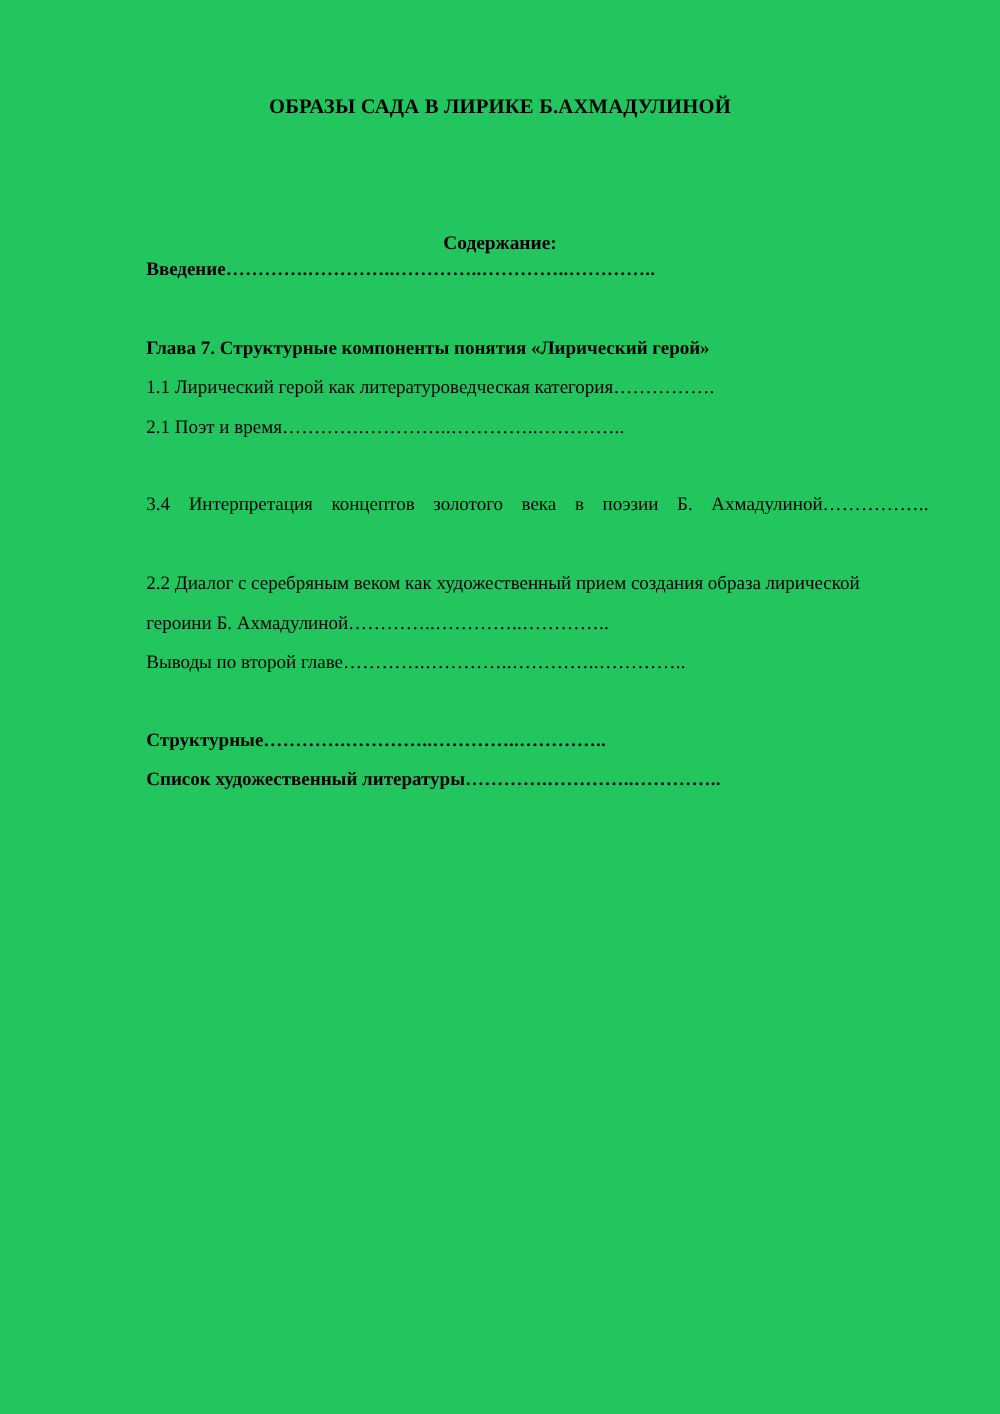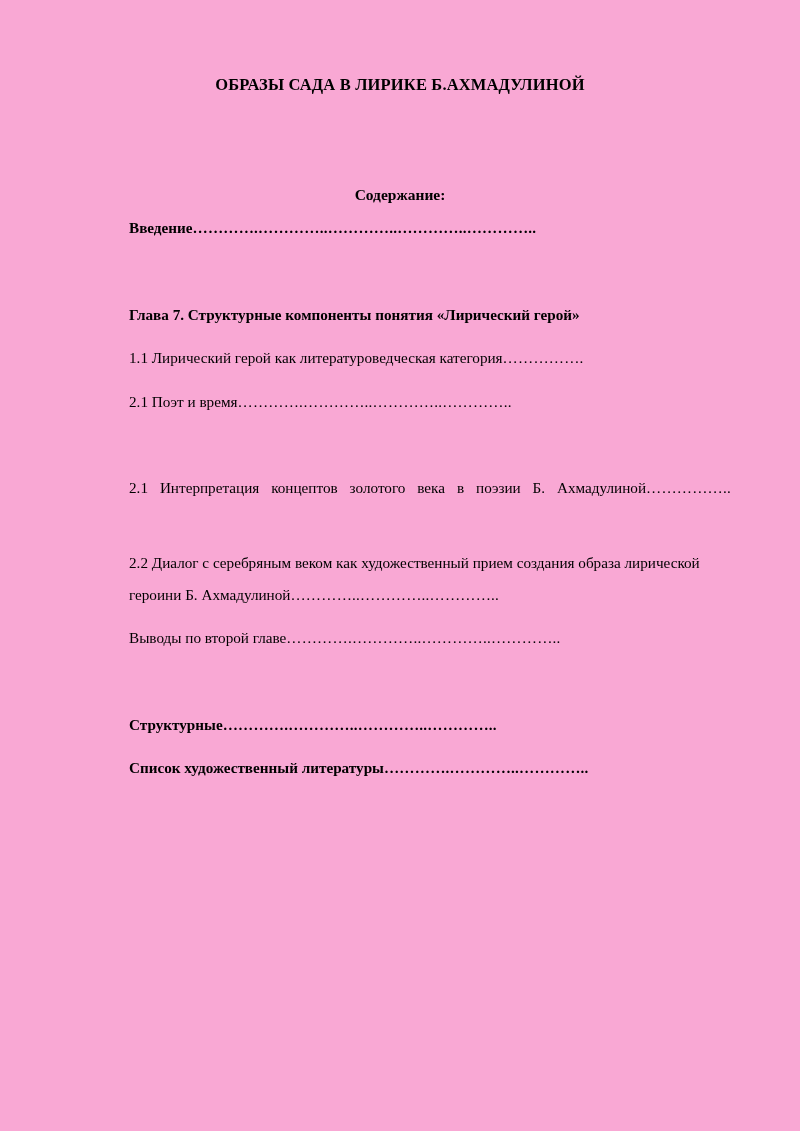--- a/index.html
+++ b/index.html
@@ -4,21 +4,21 @@
 <style>
   html, body {
     margin: 0;
     padding: 0;
     background: #ffffff;
   }
   .page {
     position: relative;
     width: 800px;
     height: 1131px;
-    background: #f9a8d4;
+    background: #22c55e;
     margin: 0 auto;
     overflow: hidden;
     font-family: "Liberation Serif", "DejaVu Serif", serif;
     color: #000000;
     -webkit-font-smoothing: antialiased;
   }
 
   .doc-title {
     position: absolute;
     left: 0;
@@ -46,21 +46,21 @@
   .toc {
     position: absolute;
     left: 117px;
     top: 200px;
     width: 626px;
     font-size: 15.2px;
     line-height: 31.5px;
   }
 
   .toc-entry {
-    margin: 12px;
+    margin: 0;
     padding: 0;
     white-space: normal;
     text-align: left;
     overflow: hidden;
   }
 
   .toc-entry.bold {
     font-weight: bold;
   }
 
@@ -92,21 +92,21 @@
 
   <div class="contents-heading">Содержание:</div>
 
   <div class="toc">
       <div class="toc-entry bold"><span>Введение</span><span class="leader">………….…………..…………..…………..…………..</span></div>
       <div class="spacer-block"></div>
       <div class="toc-entry bold"><span>Глава 7. Структурные компоненты понятия «Лирический герой»</span></div>
       <div class="toc-entry"><span>1.1 Лирический герой как литературоведческая категория</span><span class="leader">…………….</span></div>
       <div class="toc-entry"><span>2.1 Поэт и время</span><span class="leader">………….…………..…………..…………..</span></div>
       <div class="spacer-block"></div>
-      <div class="toc-entry justified"><span>2.1 Интерпретация концептов золотого века в поэзии Б. Ахмадулиной</span><span class="leader">……………..</span></div>
+      <div class="toc-entry justified"><span>3.4 Интерпретация концептов золотого века в поэзии Б. Ахмадулиной</span><span class="leader">……………..</span></div>
       <div class="toc-entry"><span>2.2 Диалог с серебряным веком как художественный прием создания образа лирической героини Б. Ахмадулиной</span><span class="leader">…………..…………..…………..</span></div>
       <div class="toc-entry"><span>Выводы по второй главе</span><span class="leader">………….…………..…………..…………..</span></div>
       <div class="spacer-block"></div>
       <div class="toc-entry bold"><span>Структурные</span><span class="leader">………….…………..…………..…………..</span></div>
       <div class="toc-entry bold"><span>Список художественный литературы</span><span class="leader">………….…………..…………..</span></div>
     </div>
 
 </div>
 
 </body></html>

